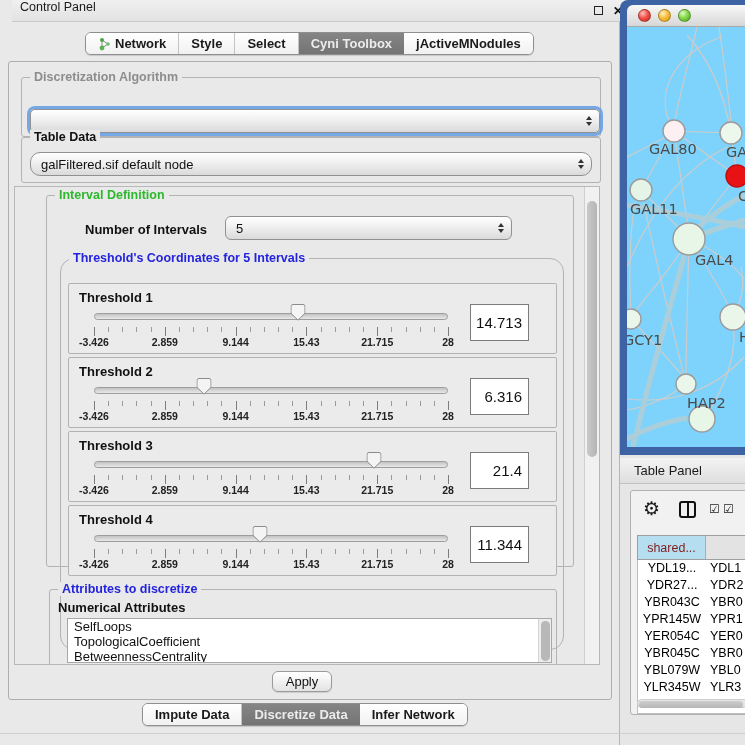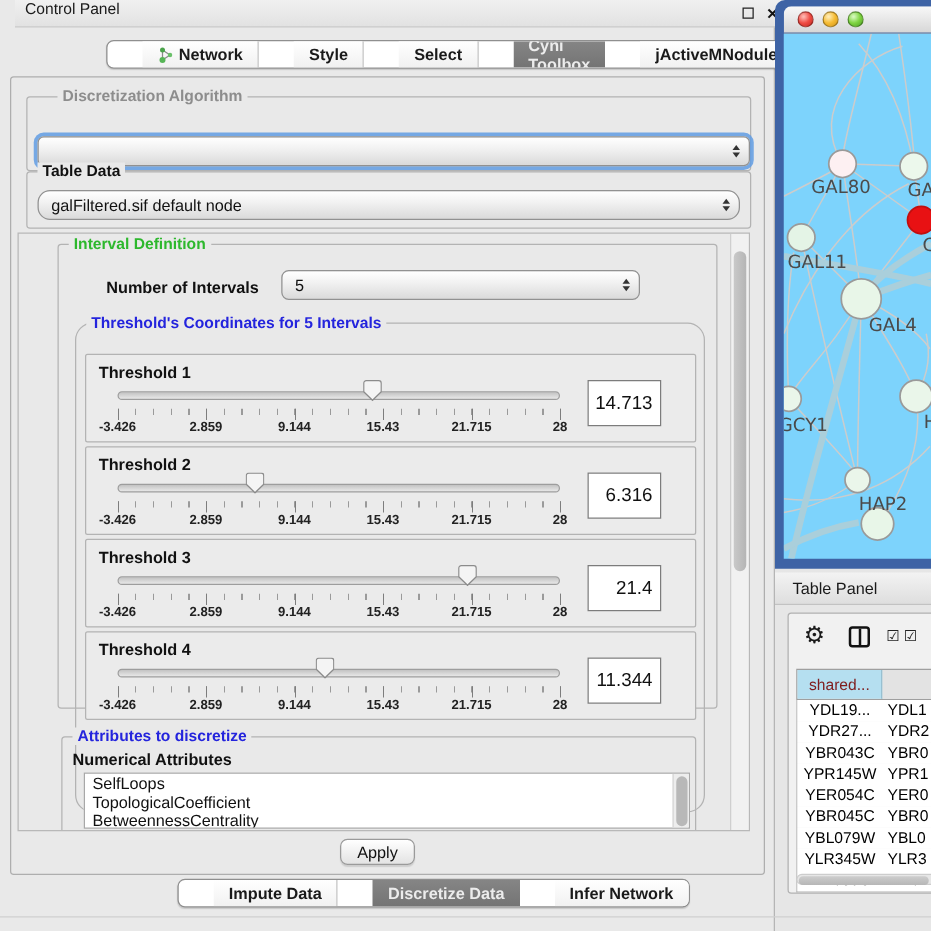--- a/index.html
+++ b/index.html
@@ -13,33 +13,33 @@
     border-bottom:1px solid #c9c9c9;display:flex;padding:0 8px;}
   .cp-title{font-size:12.5px;color:#1a1a1a;}
   .tb-icons{margin-left:auto;display:flex;align-items:center;gap:10px;}
   .float-box{width:9px;height:9px;border:1.5px solid #222;display:inline-block;}
   .close-x{font-size:12px;font-weight:700;color:#111;line-height:1;}
 
   
   .seg{display:flex;border:1px solid #8f8f8f;border-radius:6px;overflow:hidden;background:#fff;
     box-shadow:0 1px 1px rgba(0,0,0,.15);height:23px;}
   .seg-item{display:flex;align-items:center;justify-content:center;gap:4px;font-size:13px;font-weight:700;
-    color:#1a1a1a;padding:0 12px;border-right:1px solid #c3c3c3;background:linear-gradient(#ffffff,#f1f1f1);cursor:default;margin-left:28px;}
+    color:#1a1a1a;padding:0 12px;border-right:1px solid #c3c3c3;background:linear-gradient(#ffffff,#f1f1f1);cursor:default;}
   .seg-item:last-child{border-right:none;}
   .seg-item.sel{background:linear-gradient(#858585,#747474);color:#ececec;border-right:none;}
   .top-tabs{left:85px;top:32px;}
   .bottom-tabs{left:142px;top:703px;}
 
   
   .content-box{left:8px;top:61px;width:604px;height:639px;border:1px solid #aeaeae;border-radius:3px;background:#e9e9e9;}
 
   
   .group{position:absolute;border:1px solid #b3b3b3;border-radius:3px;}
   .group-title{position:absolute;top:-8px;left:8px;padding:0 4px;background:#e9e9e9;font-size:12.5px;font-weight:700;color:#111;white-space:nowrap;}
-  .gt-gray{color:#8d8d8d;margin-left:16px;}
+  .gt-gray{color:#8d8d8d;}
   .gt-green{color:#2db82d;}
   .gt-blue{color:#2424dd;}
 
   
   .combo{position:absolute;height:24px;border:1px solid #919191;border-radius:10px;
     background:linear-gradient(#ffffff,#f0f0f0 45%,#dadada);display:flex;align-items:center;
     padding:0 24px 0 10px;font-size:13px;color:#111;}
   .stepper{position:absolute;right:7px;top:0;height:100%;display:flex;flex-direction:column;justify-content:center;gap:2px;}
   .tri-up{width:0;height:0;border-left:3.5px solid transparent;border-right:3.5px solid transparent;border-bottom:4.5px solid #333;}
   .tri-down{width:0;height:0;border-left:3.5px solid transparent;border-right:3.5px solid transparent;border-top:4.5px solid #333;}

